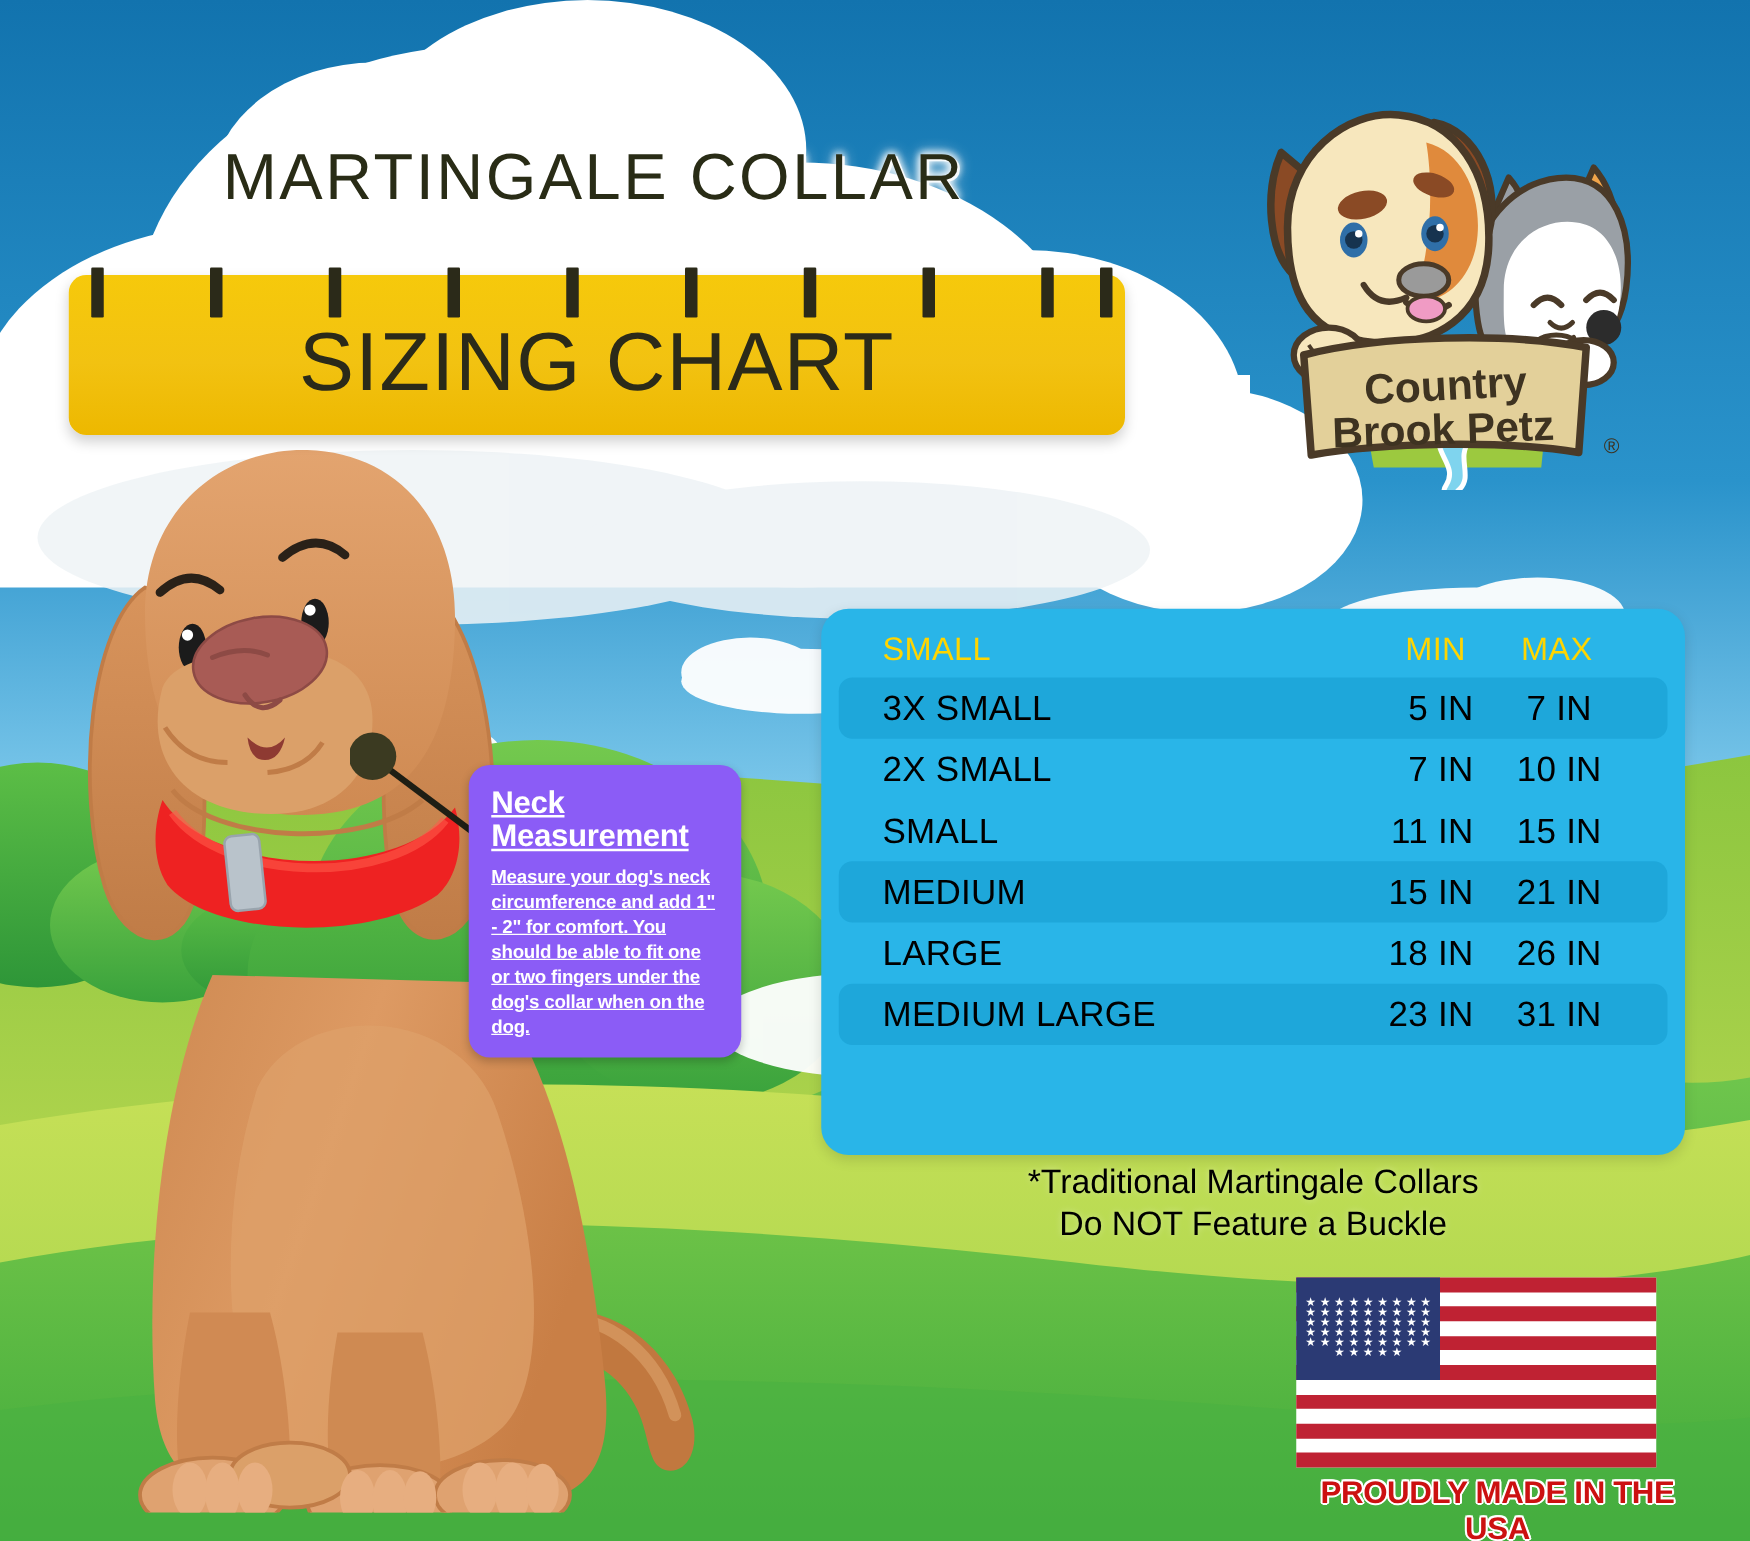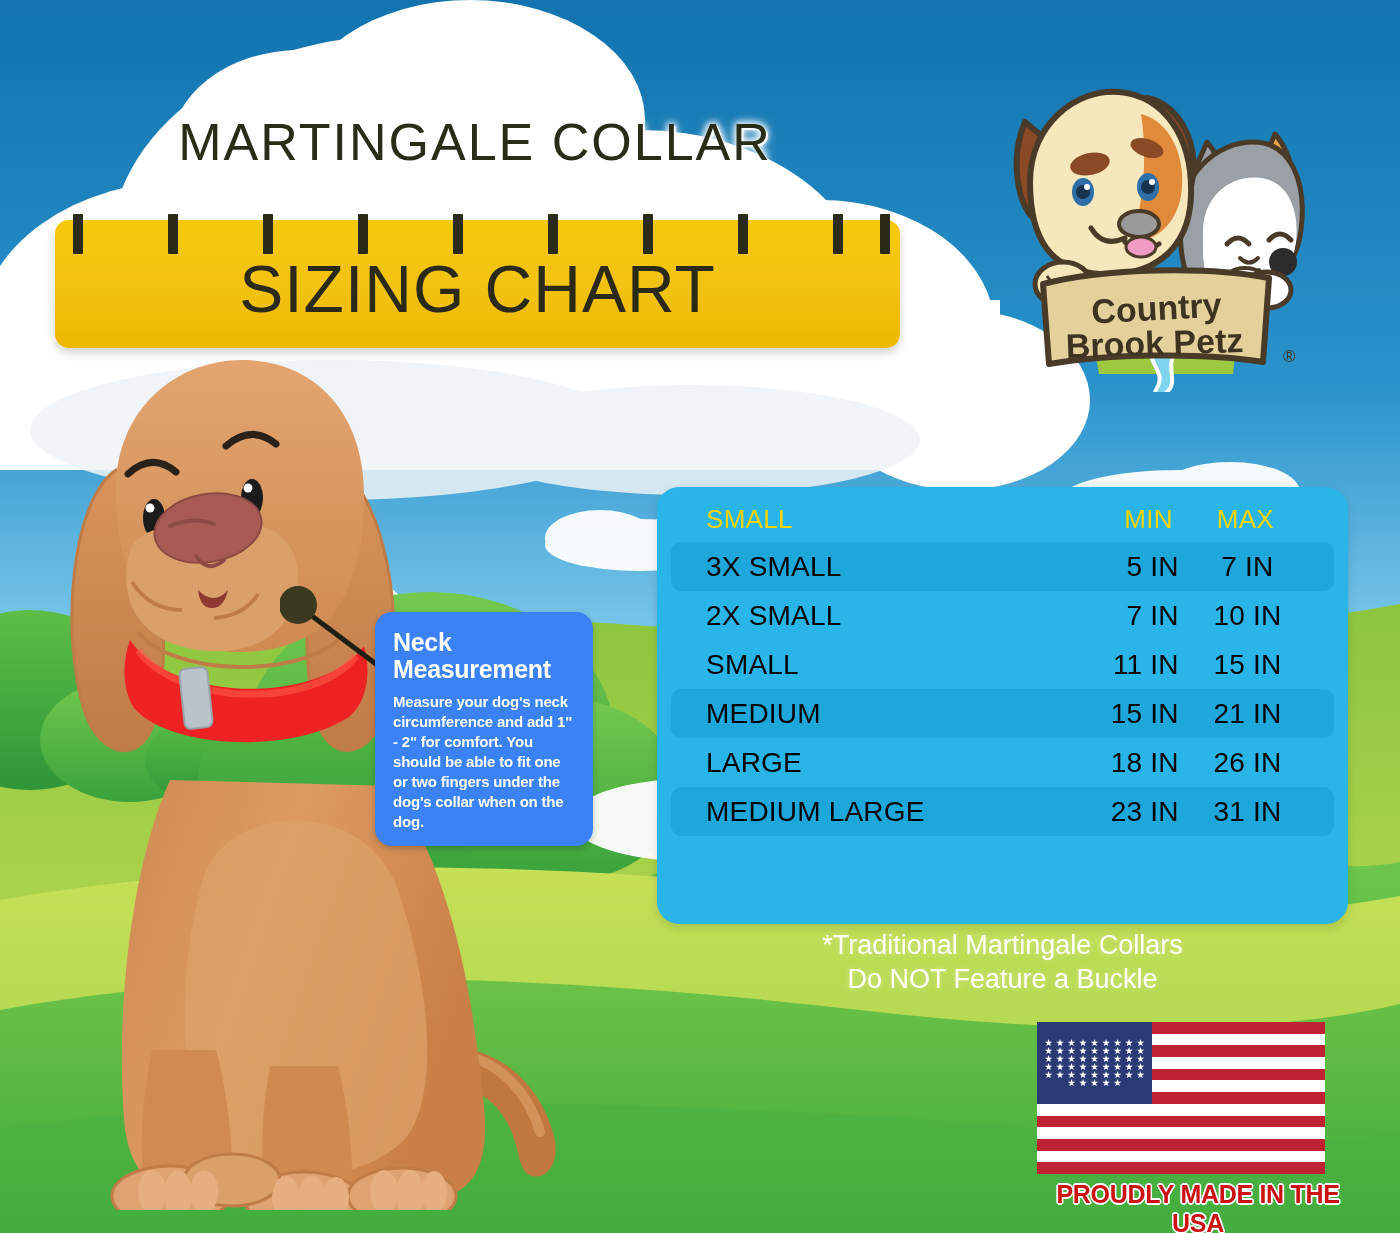--- a/index.html
+++ b/index.html
@@ -43,23 +43,24 @@
 
   
   #dog { position:absolute; left:20px; top:350px; width:560px; height:860px; z-index:10; }
 
   
   #pointer { position:absolute; left:280px; top:585px; width:200px; height:130px; z-index:24; }
 
   
   #callout {
     position:absolute; left:375px; top:612px; width:218px; height:234px;
-    background:#3b82f6; border-radius:17px; z-index:25;
+    background:#8b5cf6; border-radius:17px; z-index:25;
     padding:17px 16px 10px 18px; color:#fff;
     box-shadow:0 3px 7px rgba(0,0,0,.2);
+    text-decoration:underline;
   }
   #callout .co-title {
     font-size:25px; font-weight:bold; line-height:1.08; letter-spacing:-.3px;
   }
   #callout .co-body {
     margin-top:9px; font-size:15px; font-weight:bold; line-height:1.33; letter-spacing:-.2px;
   }
 
   
   #size-table {
@@ -80,21 +81,21 @@
   .trow.head .c-min { padding-right:22px; }
   .trow.head .c-max { padding-right:38px; }
   .trow .c-size, .trow .c-min, .trow .c-max {
     color:#000000; font-size:28px; font-weight:400; letter-spacing:.2px;
     white-space:nowrap;
   }
 
   
   #footnote {
     position:absolute; left:657px; top:928px; width:691px;
-    text-align:center; color:#ffffff; font-size:27px; line-height:1.27;
+    text-align:center; color:#000000; font-size:27px; line-height:1.27;
     z-index:25; text-shadow:0 0 6px rgba(255,255,255,.35);
   }
 
   
   #flag-block { position:absolute; left:1037px; top:1022px; width:330px; z-index:25; }
   #flag { position:relative; width:288px; height:152px; background:#fff; }
   #flag .stripe { position:absolute; left:0; width:100%; height:7.6923%; background:#bf2233; }
   #flag .canton {
     position:absolute; left:0; top:0; width:115.2px; height:81.85px;
     background:#2b3a74;

